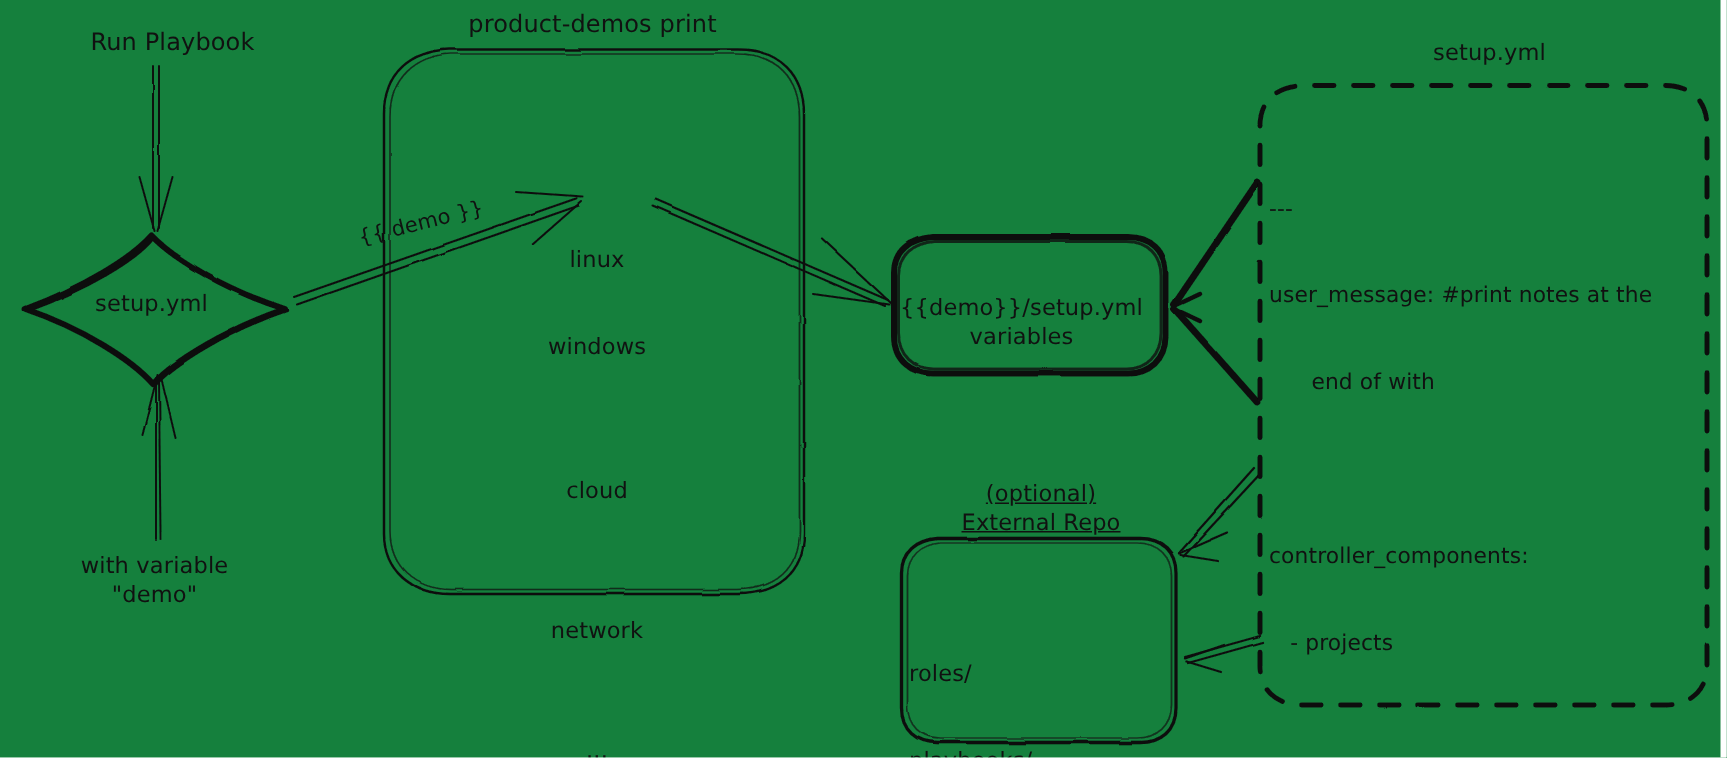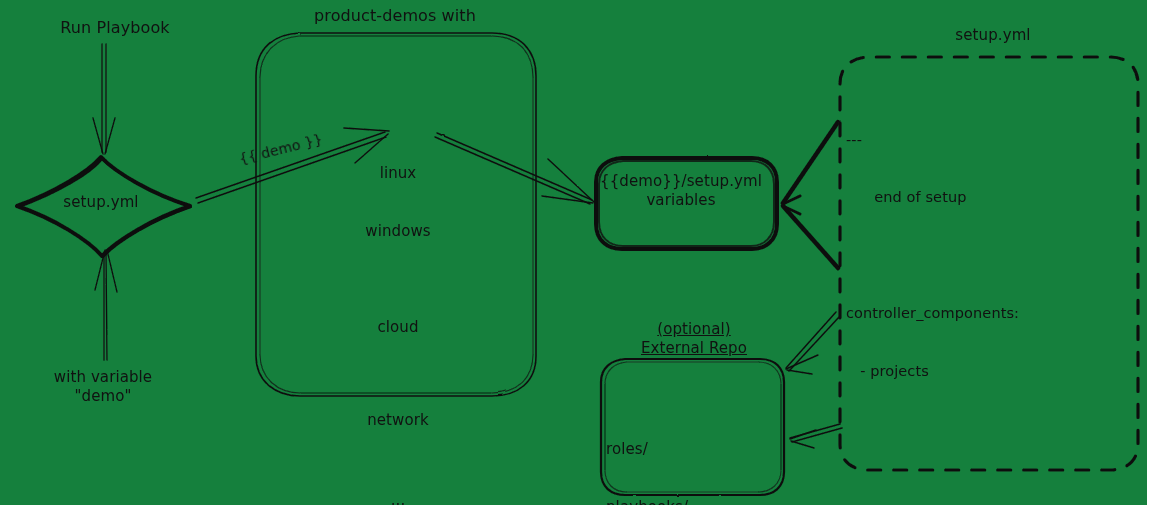--- a/index.html
+++ b/index.html
@@ -152,49 +152,50 @@
     </g>
   </svg>
 
   <div class="lbl ctr t-run">Run Playbook</div>
 
   <div class="lbl ctr t-withvar" style="white-space:pre-line;">with variable
 "demo"</div>
 
   <div class="lbl ctr t-setupdia">setup.yml</div>
 
-  <div class="lbl ctr t-repotitle">product-demos with</div>
+  <div class="lbl ctr t-repotitle">product-demos print</div>
 
   <div class="lbl ctr t-demolabel">{{ demo }}</div>
 
   <div class="lbl ctr t-repolist">
     <span class="repoline">linux</span>
     <span class="repoline" style="">windows</span>
     <span class="repoline" style="margin-top:38px">cloud</span>
     <span class="repoline" style="margin-top:36px">network</span>
     <span class="repoline" style="margin-top:22px">...</span>
   </div>
 
-  <div class="lbl ctr t-varbox" style="white-space:pre-line;">{{demo}}/setup.yml
+  <div class="lbl ctr t-varbox" style="white-space:pre-line;margin-top:24px;">{{demo}}/setup.yml
 variables</div>
 
   <div class="lbl ctr t-extrepo" style="white-space:pre-line;text-decoration:underline;">(optional)
 External Repo</div>
 
   <div class="lbl lft t-extlist">
     <span class="repoline">roles/</span>
     <span class="repoline">playbooks/</span>
     
   </div>
 
   <div class="lbl ctr t-ymltitle">setup.yml</div>
 
   <div class="lbl lft t-ymlbody">
     <span class="ymlline">---</span>
-    <span class="ymlline">      end of setup</span>
+    <span class="ymlline">user_message: #print notes at the</span>
+    <span class="ymlline">      end of with</span>
     <span class="ymlline">&nbsp;</span>
     <span class="ymlline">controller_components:</span>
     <span class="ymlline">   - projects</span>
     
     
     
     
     
     
     

